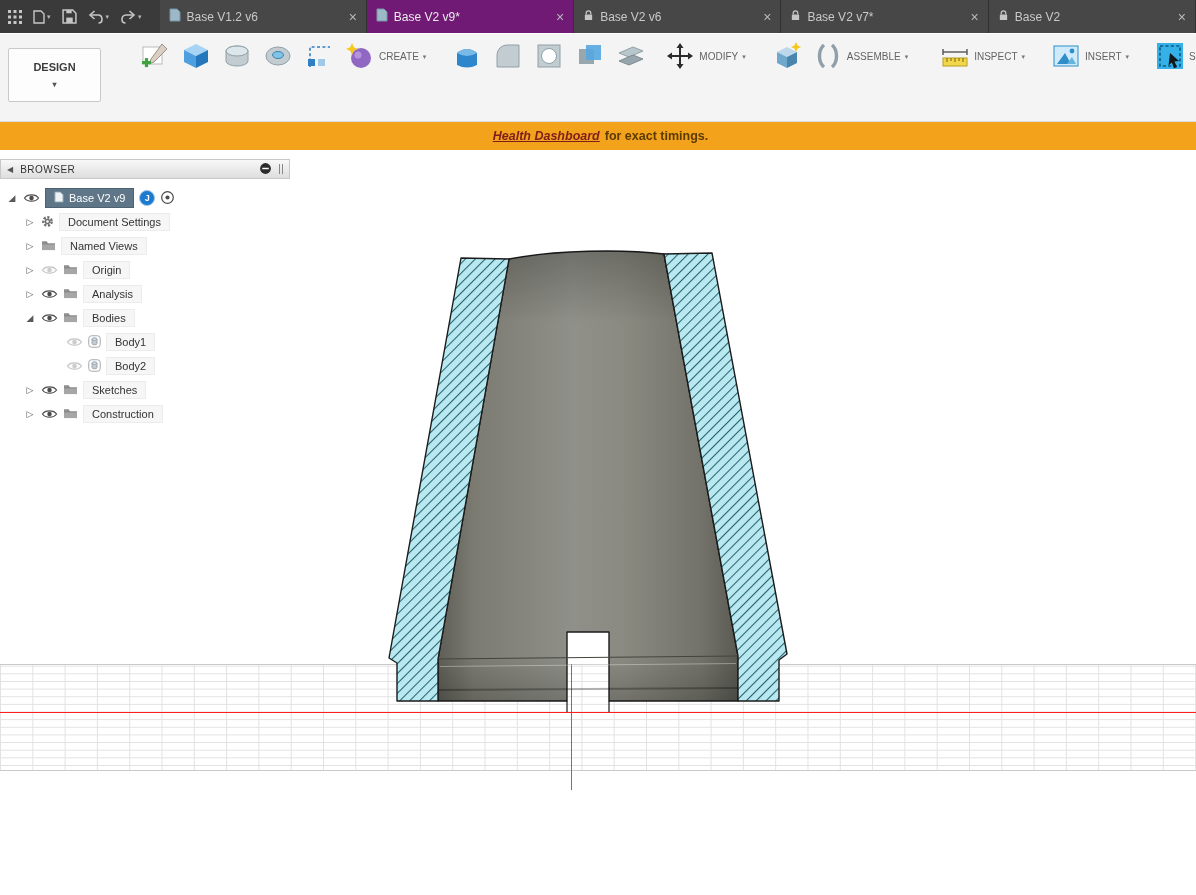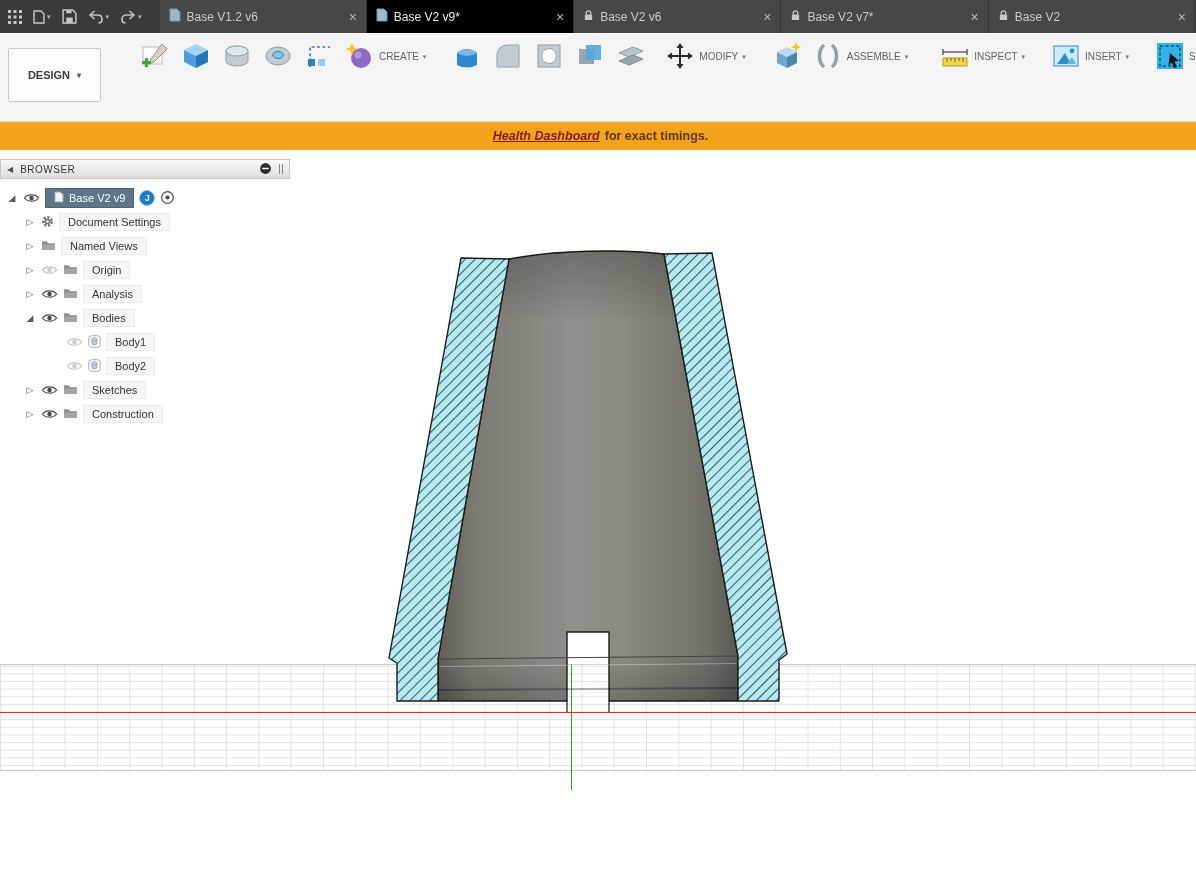--- a/index.html
+++ b/index.html
@@ -8,30 +8,30 @@
 
   
   .titlebar { height:33px; background:#3a3a3a; display:flex; align-items:stretch; }
   .tb-icons { display:flex; align-items:center; gap:11px; padding:0 14px 0 8px; }
   .tb-btn { display:flex; align-items:center; gap:2px; cursor:default; }
   .tb-caret { font-size:7px; color:#b5b5b5; }
   .doc-tabs { display:flex; flex:1; overflow:hidden; margin-left:4px; }
   .doc-tab { width:213px; min-width:120px; display:flex; align-items:center; gap:6px;
     padding:8px 9px; background:#474747; border-right:1px solid #313131;
     color:#c9c9c9; font-size:12px; }
-  .doc-tab.active { background:#000000; color:#ececec; }
+  .doc-tab.active { background:#701a75; color:#ececec; }
   .tab-label { flex:1; white-space:nowrap; overflow:hidden; }
   .tab-close { color:#b9b9b9; font-size:14px; line-height:1; }
 
   
   .toolbar { position:relative; height:88px; background:#f4f4f4; border-bottom:1px solid #dcdcdc; }
   .design-btn { position:absolute; left:8px; top:14px; width:93px; height:54px;
     background:#fdfdfd; border:1px solid #c9c9c9; border-radius:2px;
     display:flex; align-items:center; justify-content:center; gap:7px;
-    font-size:11px; font-weight:bold; color:#3c3c3c; }
+    font-size:11px; font-weight:bold; color:#3c3c3c;flex-direction:column; }
   .design-btn .tb-caret { color:#555; font-size:8px; }
   .ribbon { margin-left:128px; }
   .ribbon-tabs { display:flex; gap:44px; padding-left:10px; margin-top:5px; height:18px;
     font-size:11px; color:#4a4a4a; }
   .ribbon-tab { height:18px; line-height:15px; }
   .ribbon-tab.active { color:#1a1a1a; font-weight:bold; border-bottom:2.5px solid #0696d7; }
   .ribbon-groups { display:flex; align-items:flex-start; margin-top:1px; }
   .rgroup { display:flex; flex-direction:row; align-items:center; padding:0 8px;justify-content:space-between; }
   .group-icons { display:flex; align-items:center; gap:3px; height:44px; }
   .tool { width:38px; height:40px; display:flex; align-items:center; justify-content:center; }

